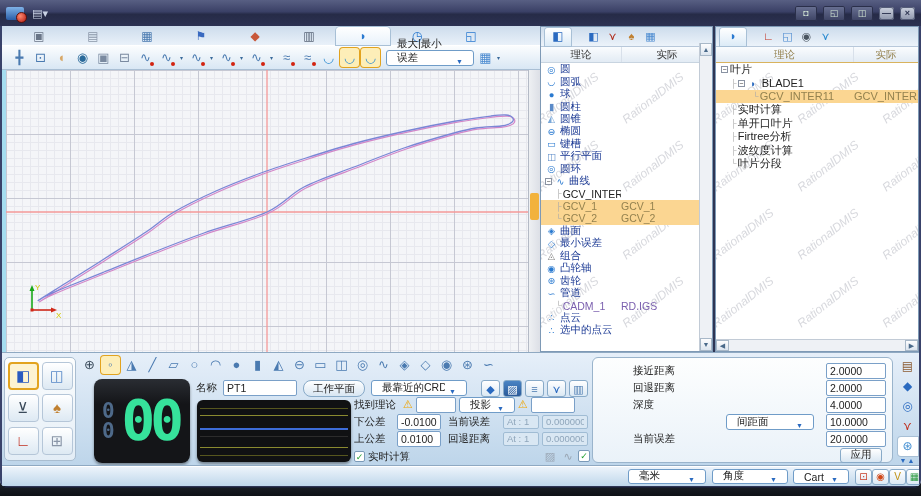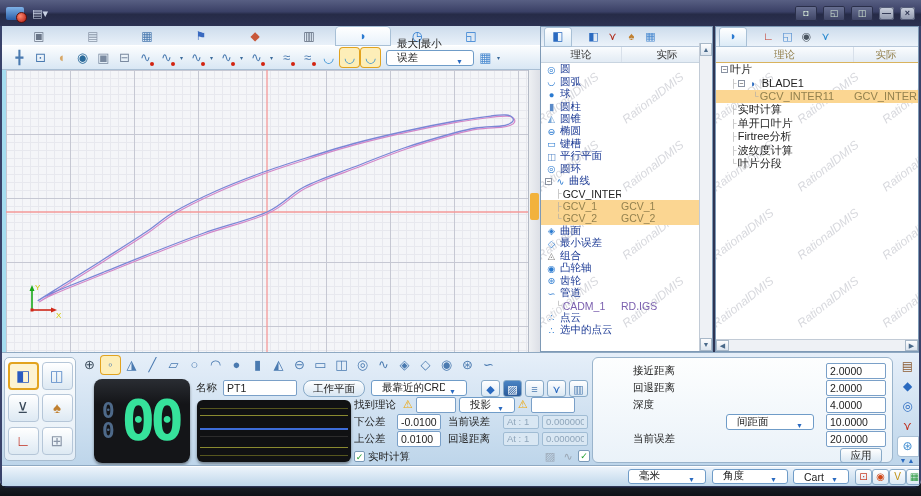--- a/index.html
+++ b/index.html
@@ -122,21 +122,21 @@
   .mico{width:16px;text-align:center;font-size:11px;color:#9aa6b4;}
   
   .params{position:absolute;left:592px;top:4px;width:301px;height:106px;background:linear-gradient(#fdfefe,#eaf2f9);
     border:1px solid #9ab4cc;border-radius:6px;padding:4px 6px 2px 6px;}
   .prow{display:flex;align-items:center;height:17px;padding-left:34px;font-size:10.5px;color:#222;}
   .plabel{flex:1;}
   .pcombo{width:88px;margin-right:12px;}
   .pval{width:60px;}
   .applyrow{display:flex;justify-content:flex-end;padding-right:4px;margin-top:1px;}
   .applybtn{width:42px;height:15px;background:linear-gradient(#ffffff,#d8e6f2);border:1px solid #88aac8;border-radius:3px;
-    font-size:10.5px;line-height:13px;text-align:center;color:#222;}
+    font-size:10.5px;line-height:13px;text-align:center;color:#222;font-family:Liberation Mono, monospace;}
   .sidestrip{position:absolute;left:896px;top:4px;width:23px;height:108px;display:flex;flex-direction:column;align-items:center;gap:1px;}
   .sideico{width:20px;height:19px;text-align:center;font-size:12px;line-height:19px;border-radius:3px 0 0 3px;}
   .sideico.active{background:#fff;box-shadow:0 0 0 1px #a8c0d6;}
   .sidearr{color:#2a6ac0;font-size:7px;letter-spacing:1px;}
   
   .statusbar{position:absolute;left:0;top:466px;width:921px;height:20px;
     background:linear-gradient(#edf4fb,#bfd7eb);border-top:1px solid #fff;box-shadow:0 -1px 0 #8fa9c2;}
   .sb-combo{position:absolute;top:2px;height:15px;}
   .sbico{position:absolute;top:2px;width:17px;height:16px;border:1px solid #88aac8;border-radius:3px;
     background:linear-gradient(#ffffff,#dce9f4);text-align:center;font-size:10px;line-height:14px;}

